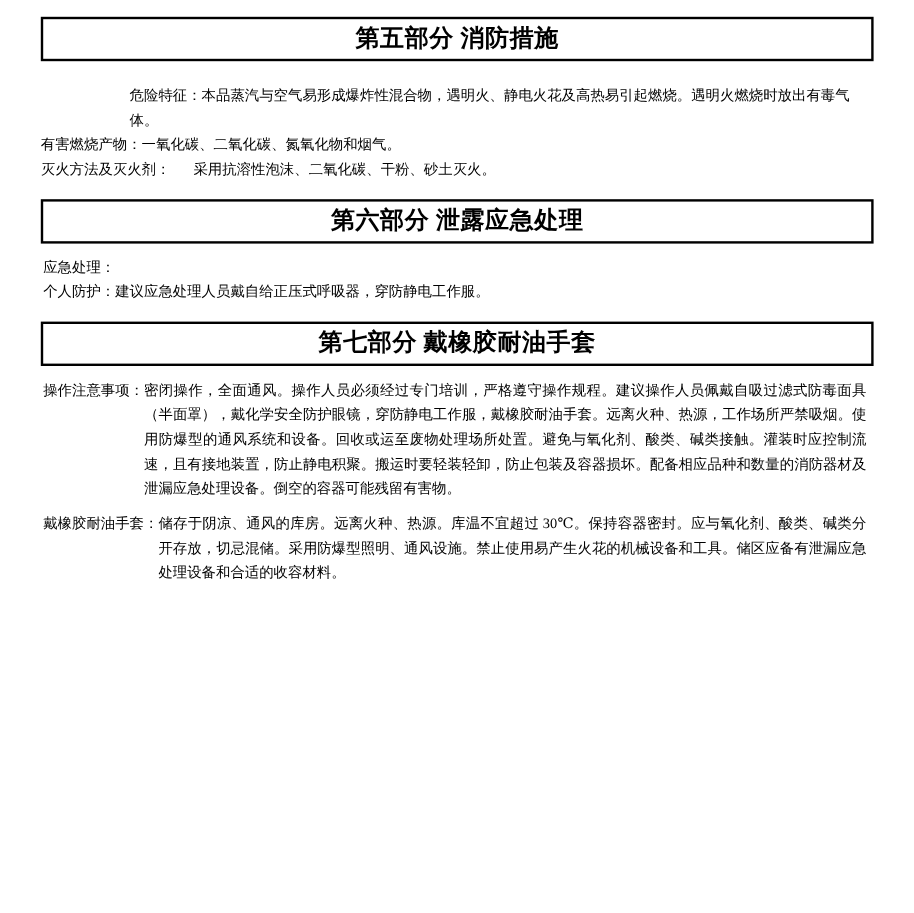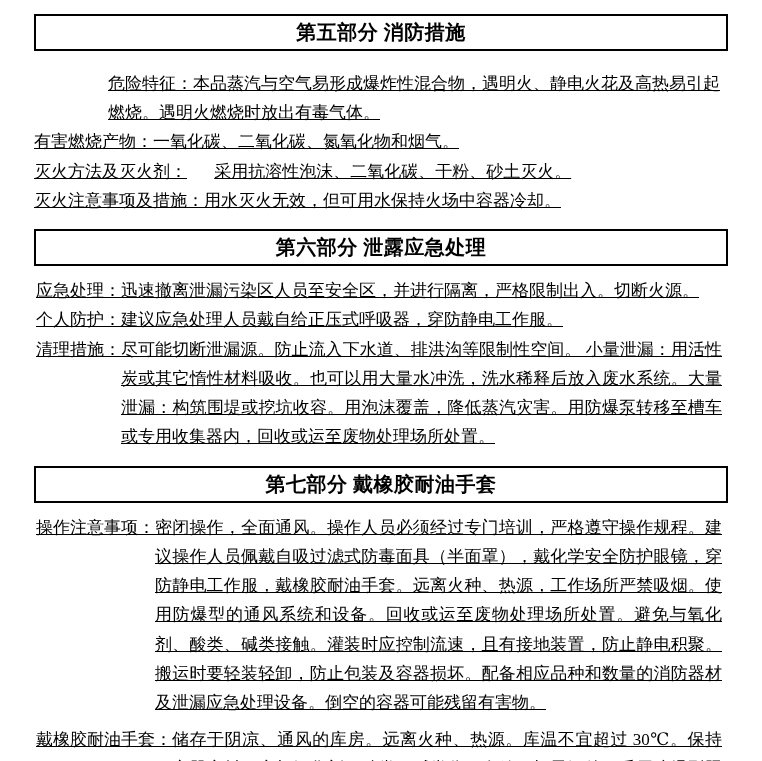--- a/index.html
+++ b/index.html
@@ -24,23 +24,22 @@
     border: 2px solid #000;
     text-align: center;
     font-size: 20px;
     font-weight: bold;
     letter-spacing: 0.5px;
     padding: 5px 0 6px 0;
     margin: 0;
     line-height: 1.1;
   }
   .section-body {
-    font-size: 17px;
+    font-size: 12px;
     line-height: 1.72;
-    text-decoration: underline;
   }
   .blk-5 { margin-top: 18px; padding-left: 0; }
   .blk-6 { margin-top: 10px; }
   .blk-7 { margin-top: 10px; }
 
   .para {
     display: flex;
     align-items: flex-start;
   }
   .para .lbl {
@@ -84,38 +83,30 @@
   <div class="section-body blk-5">
     <div class="p5-hazard">
       <span class="lbl">危险特征：</span><span class="txt">本品蒸汽与空气易形成爆炸性混合物，遇明火、静电火花及高热易引起燃烧。遇明火燃烧时放出有毒气体。</span>
     </div>
     <div class="p5-line">
       <span class="lbl">有害燃烧产物：</span><span class="txt">一氧化碳、二氧化碳、氮氧化物和烟气。</span>
     </div>
     <div class="p5-line">
       <span class="lbl">灭火方法及灭火剂：</span><span class="txt sp-left">采用抗溶性泡沫、二氧化碳、干粉、砂土灭火。</span>
     </div>
-    <div class="p5-line">
-      <span class="lbl">灭火注意事项及措施：</span><span class="txt">用水灭火无效，但可用水保持火场中容器冷却。</span>
-    </div>
   </div>
 
   <div class="section-header gap-top">第六部分  泄露应急处理</div>
   <div class="section-body blk-6 s6">
     <div class="para">
       <span class="lbl">应急处理：</span>
-        <span class="txt">迅速撤离泄漏污染区人员至安全区，并进行隔离，严格限制出入。切断火源。</span>
     </div>
     <div class="para">
       <span class="lbl">个人防护：</span>
         <span class="txt">建议应急处理人员戴自给正压式呼吸器，穿防静电工作服。</span>
-    </div>
-    <div class="para">
-      <span class="lbl">清理措施：</span>
-        <span class="txt">尽可能切断泄漏源。防止流入下水道、排洪沟等限制性空间。  小量泄漏：用活性炭或其它惰性材料吸收。也可以用大量水冲洗，洗水稀释后放入废水系统。大量泄漏：构筑围堤或挖坑收容。用泡沫覆盖，降低蒸汽灾害。用防爆泵转移至槽车或专用收集器内，回收或运至废物处理场所处置。</span>
     </div>
   </div>
 
   <div class="section-header gap-top">第七部分  戴橡胶耐油手套</div>
   <div class="section-body blk-7 s7">
     <div class="para mt6">
       <span class="lbl">操作注意事项：</span>
         <span class="txt">密闭操作，全面通风。操作人员必须经过专门培训，严格遵守操作规程。建议操作人员佩戴自吸过滤式防毒面具（半面罩），戴化学安全防护眼镜，穿防静电工作服，戴橡胶耐油手套。远离火种、热源，工作场所严禁吸烟。使用防爆型的通风系统和设备。回收或运至废物处理场所处置。避免与氧化剂、酸类、碱类接触。灌装时应控制流速，且有接地装置，防止静电积聚。搬运时要轻装轻卸，防止包装及容器损坏。配备相应品种和数量的消防器材及泄漏应急处理设备。倒空的容器可能残留有害物。</span>
     </div>
     <div class="para mt6">

